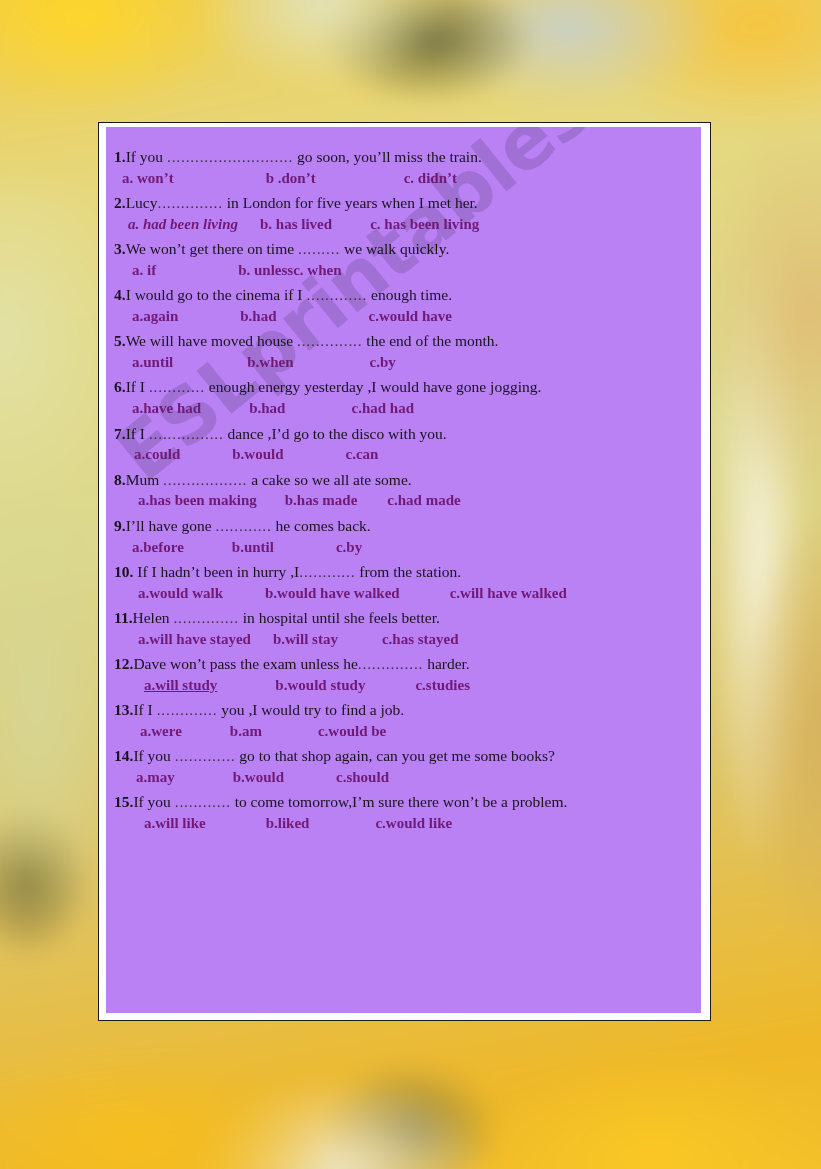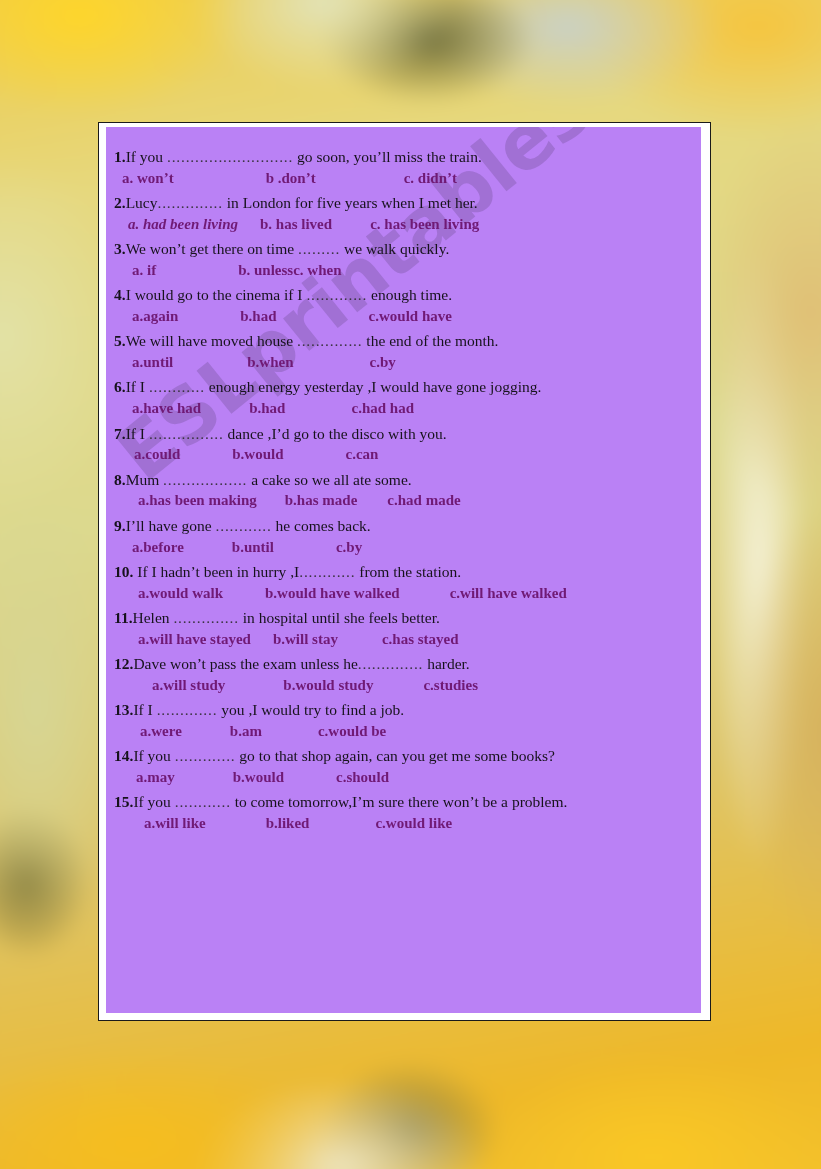--- a/index.html
+++ b/index.html
@@ -160,21 +160,21 @@
         <div class="question-block">
           <div class="q-line"><span class="q-num">10.</span><span> If I hadn’t been in hurry ,I</span><span class="q-dots">............</span><span> from the station.</span></div>
           <div class="opt-line"><span class="opt" style="margin-left: 24px; margin-right: 42px;">a.would walk</span><span class="opt" style="margin-right: 50px;">b.would have walked</span><span class="opt">c.will have walked</span></div>
         </div>
         <div class="question-block">
           <div class="q-line"><span class="q-num">11.</span><span>Helen </span><span class="q-dots">..............</span><span> in hospital until she feels better.</span></div>
           <div class="opt-line"><span class="opt" style="margin-left: 24px; margin-right: 22px;">a.will have stayed</span><span class="opt" style="margin-right: 44px;">b.will stay</span><span class="opt">c.has stayed</span></div>
         </div>
         <div class="question-block">
           <div class="q-line"><span class="q-num">12.</span><span>Dave won’t pass the exam unless he</span><span class="q-dots">..............</span><span> harder.</span></div>
-          <div class="opt-line"><span class="opt" style="margin-left: 38px; margin-right: 58px;">a.will study</span><span class="opt" style="margin-right: 50px;">b.would study</span><span class="opt">c.studies</span></div>
+          <div class="opt-line"><span class="opt" style="margin-left: 30px; margin-right: 58px; text-decoration: underline;">a.will study</span><span class="opt" style="margin-right: 50px;">b.would study</span><span class="opt">c.studies</span></div>
         </div>
         <div class="question-block">
           <div class="q-line"><span class="q-num">13.</span><span>If I </span><span class="q-dots">.............</span><span> you ,I would try to find a job.</span></div>
           <div class="opt-line"><span class="opt" style="margin-left: 26px; margin-right: 48px;">a.were</span><span class="opt" style="margin-right: 56px;">b.am</span><span class="opt">c.would be</span></div>
         </div>
         <div class="question-block">
           <div class="q-line"><span class="q-num">14.</span><span>If you </span><span class="q-dots">.............</span><span> go to that shop again,  can you get me some books?</span></div>
           <div class="opt-line"><span class="opt" style="margin-left: 22px; margin-right: 58px;">a.may</span><span class="opt" style="margin-right: 52px;">b.would</span><span class="opt">c.should</span></div>
         </div>
         <div class="question-block">

